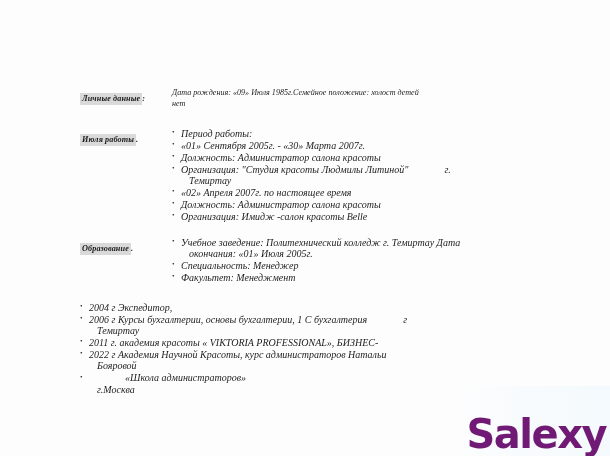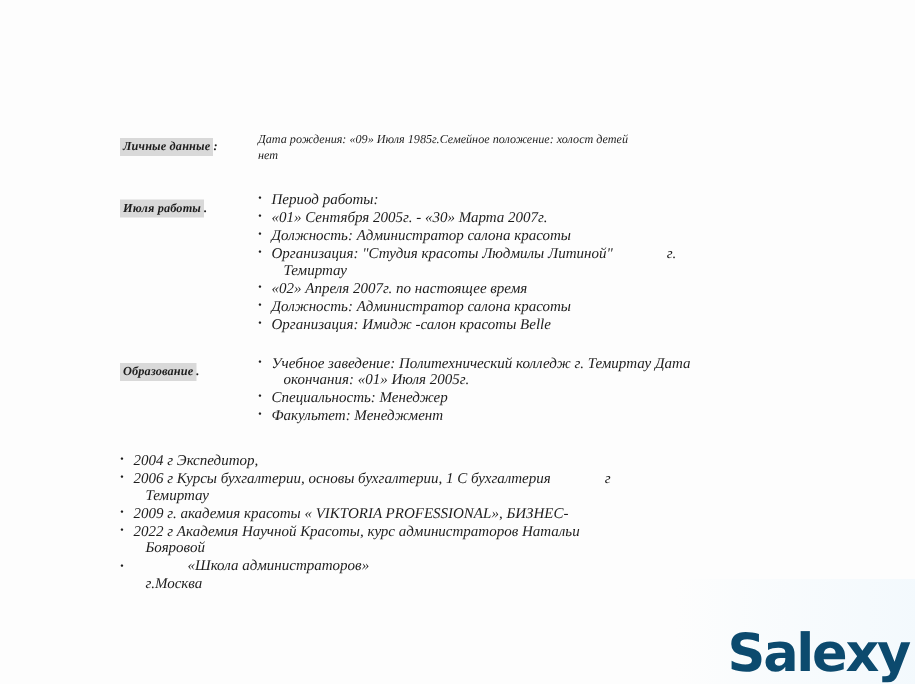--- a/index.html
+++ b/index.html
@@ -101,23 +101,23 @@
     padding-left: 36px;
   }
   .gap-sm { height: 6px; }
   .gap-md { height: 10px; }
   .watermark {
     position: absolute;
     right: 4px;
     bottom: 2px;
     font-family: "DejaVu Sans", sans-serif;
     font-weight: bold;
-    font-size: 35px;
+    font-size: 40px;
     letter-spacing: -1.5px;
-    color: #0c4a6e;
+    color: #701a75;
     line-height: 1;
     user-select: none;
   }
   .wm-fade {
     position: absolute;
     right: 0;
     bottom: 0;
     width: 160px;
     height: 70px;
     background: linear-gradient(to right, rgba(255,255,255,0) 0%, rgba(245,250,253,0.55) 40%, rgba(240,248,253,0.75) 100%);
@@ -187,21 +187,21 @@
 
     <div class="section">
       <div class="sec-body">
         <ul class="bullets">
           <li><span>2004 г Экспедитор,</span></li>
           <li>
             <span>2006 г Курсы бухгалтерии, основы бухгалтерии, 1 С бухгалтерия</span><span class="tail-right">г</span>
             <span class="li-indent">Темиртау</span>
           </li>
           <li>
-            <span>2009 г. академия красоты « VIKTORIA PROFESSIONAL», БИЗНЕС-</span>
+            <span>2011 г. академия красоты « VIKTORIA PROFESSIONAL», БИЗНЕС-</span>
           </li>
           <li>
             <span>2022 г Академия Научной Красоты, курс администраторов Натальи</span>
             <span class="li-indent">Бояровой</span>
           </li>
           <li>
             <span class="tail-right">«Школа администраторов»</span>
             <span class="li-indent">г.Москва</span>
           </li>
         </ul>

